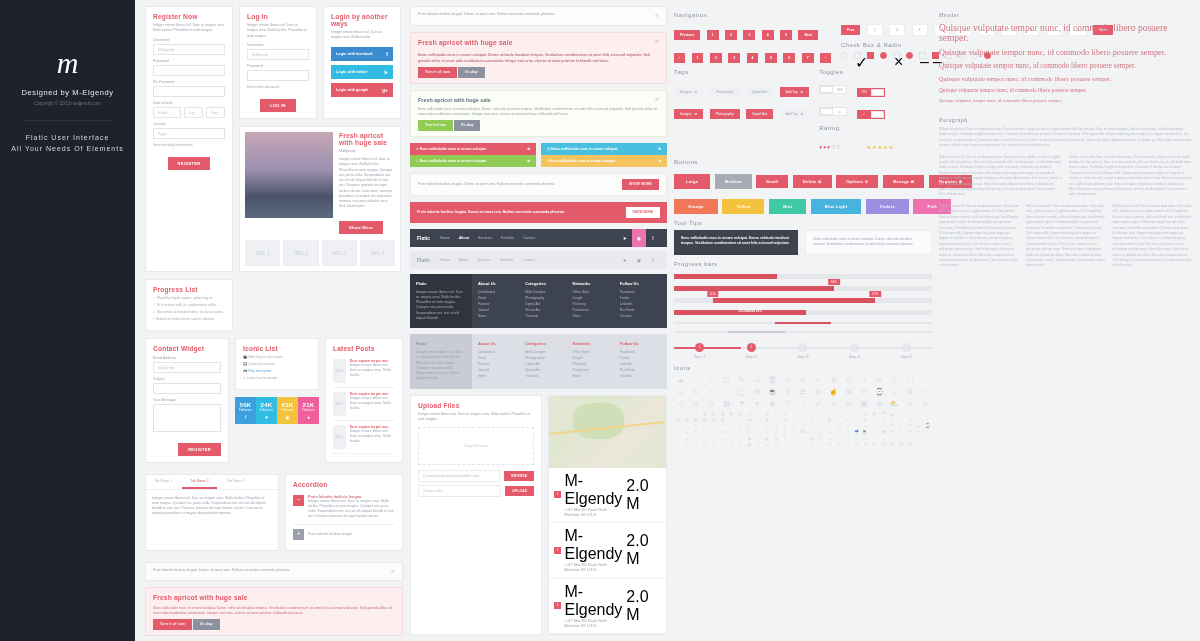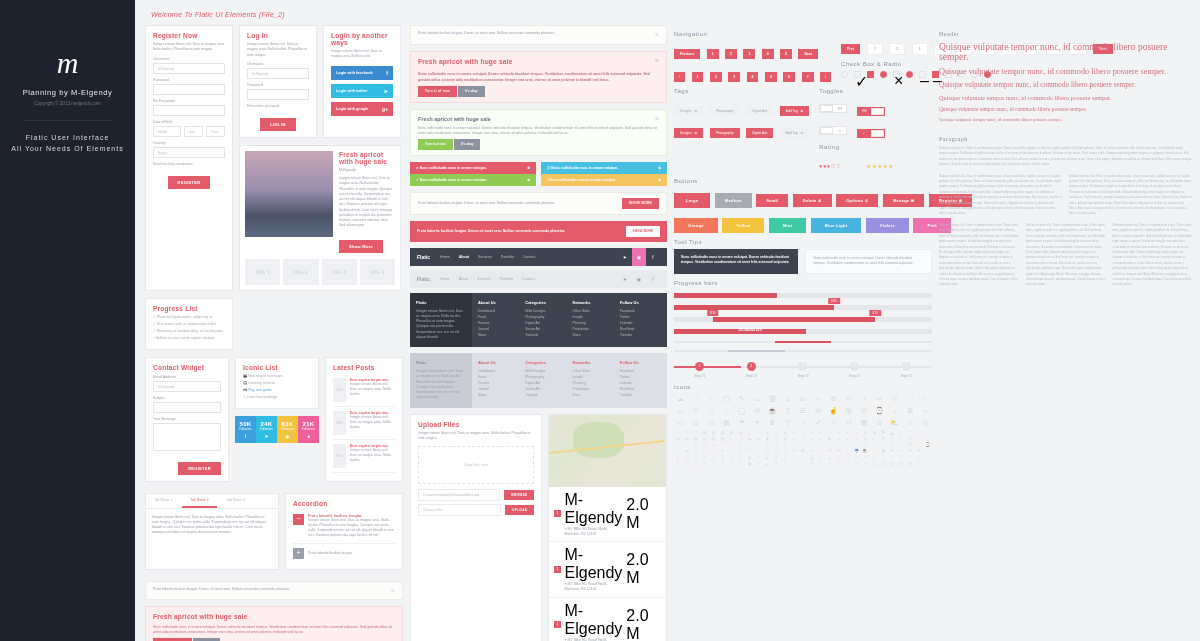--- a/index.html
+++ b/index.html
@@ -168,29 +168,28 @@
   .wm .wl { width:135px; height:51px; background:#1e222c;}
   .wm .wtext { position:absolute; left:8px; top:6px; font-size:26px; color:#8f8f8f; letter-spacing:1px; font-family:"DejaVu Sans",sans-serif; white-space:nowrap;}
 </style>
 </head>
 <body>
 
 <div class="page">
 
   <div class="sidebar">
     <div class="logo-mark">m</div>
-    <div class="side-author">Planning by M-Elgendy</div>
+    <div class="side-author">Designed by M-Elgendy</div>
     <div class="side-copy">Copyright © 2013 melgendy.com</div>
     <div class="side-rule"></div>
     <div class="side-t1">Flatic User Interface</div>
     <div class="side-t2">All Your Needs Of Elements</div>
   </div>
 
   <div class="main">
-    <div class="welcome">Welcome To Flatic UI Elements (File_2)</div>
 
     <div class="cols">
 
       <div class="col1">
         <div class="two">
 
           <div class="card" style="width:88px">
             <div class="h-red">Register Now</div>
             <div class="mini">Integer ornare libero nisl. Duis ac magna urna. Nulla facilisi. Phasellus et ante magna.</div>
             <div class="lbl">Username</div>

